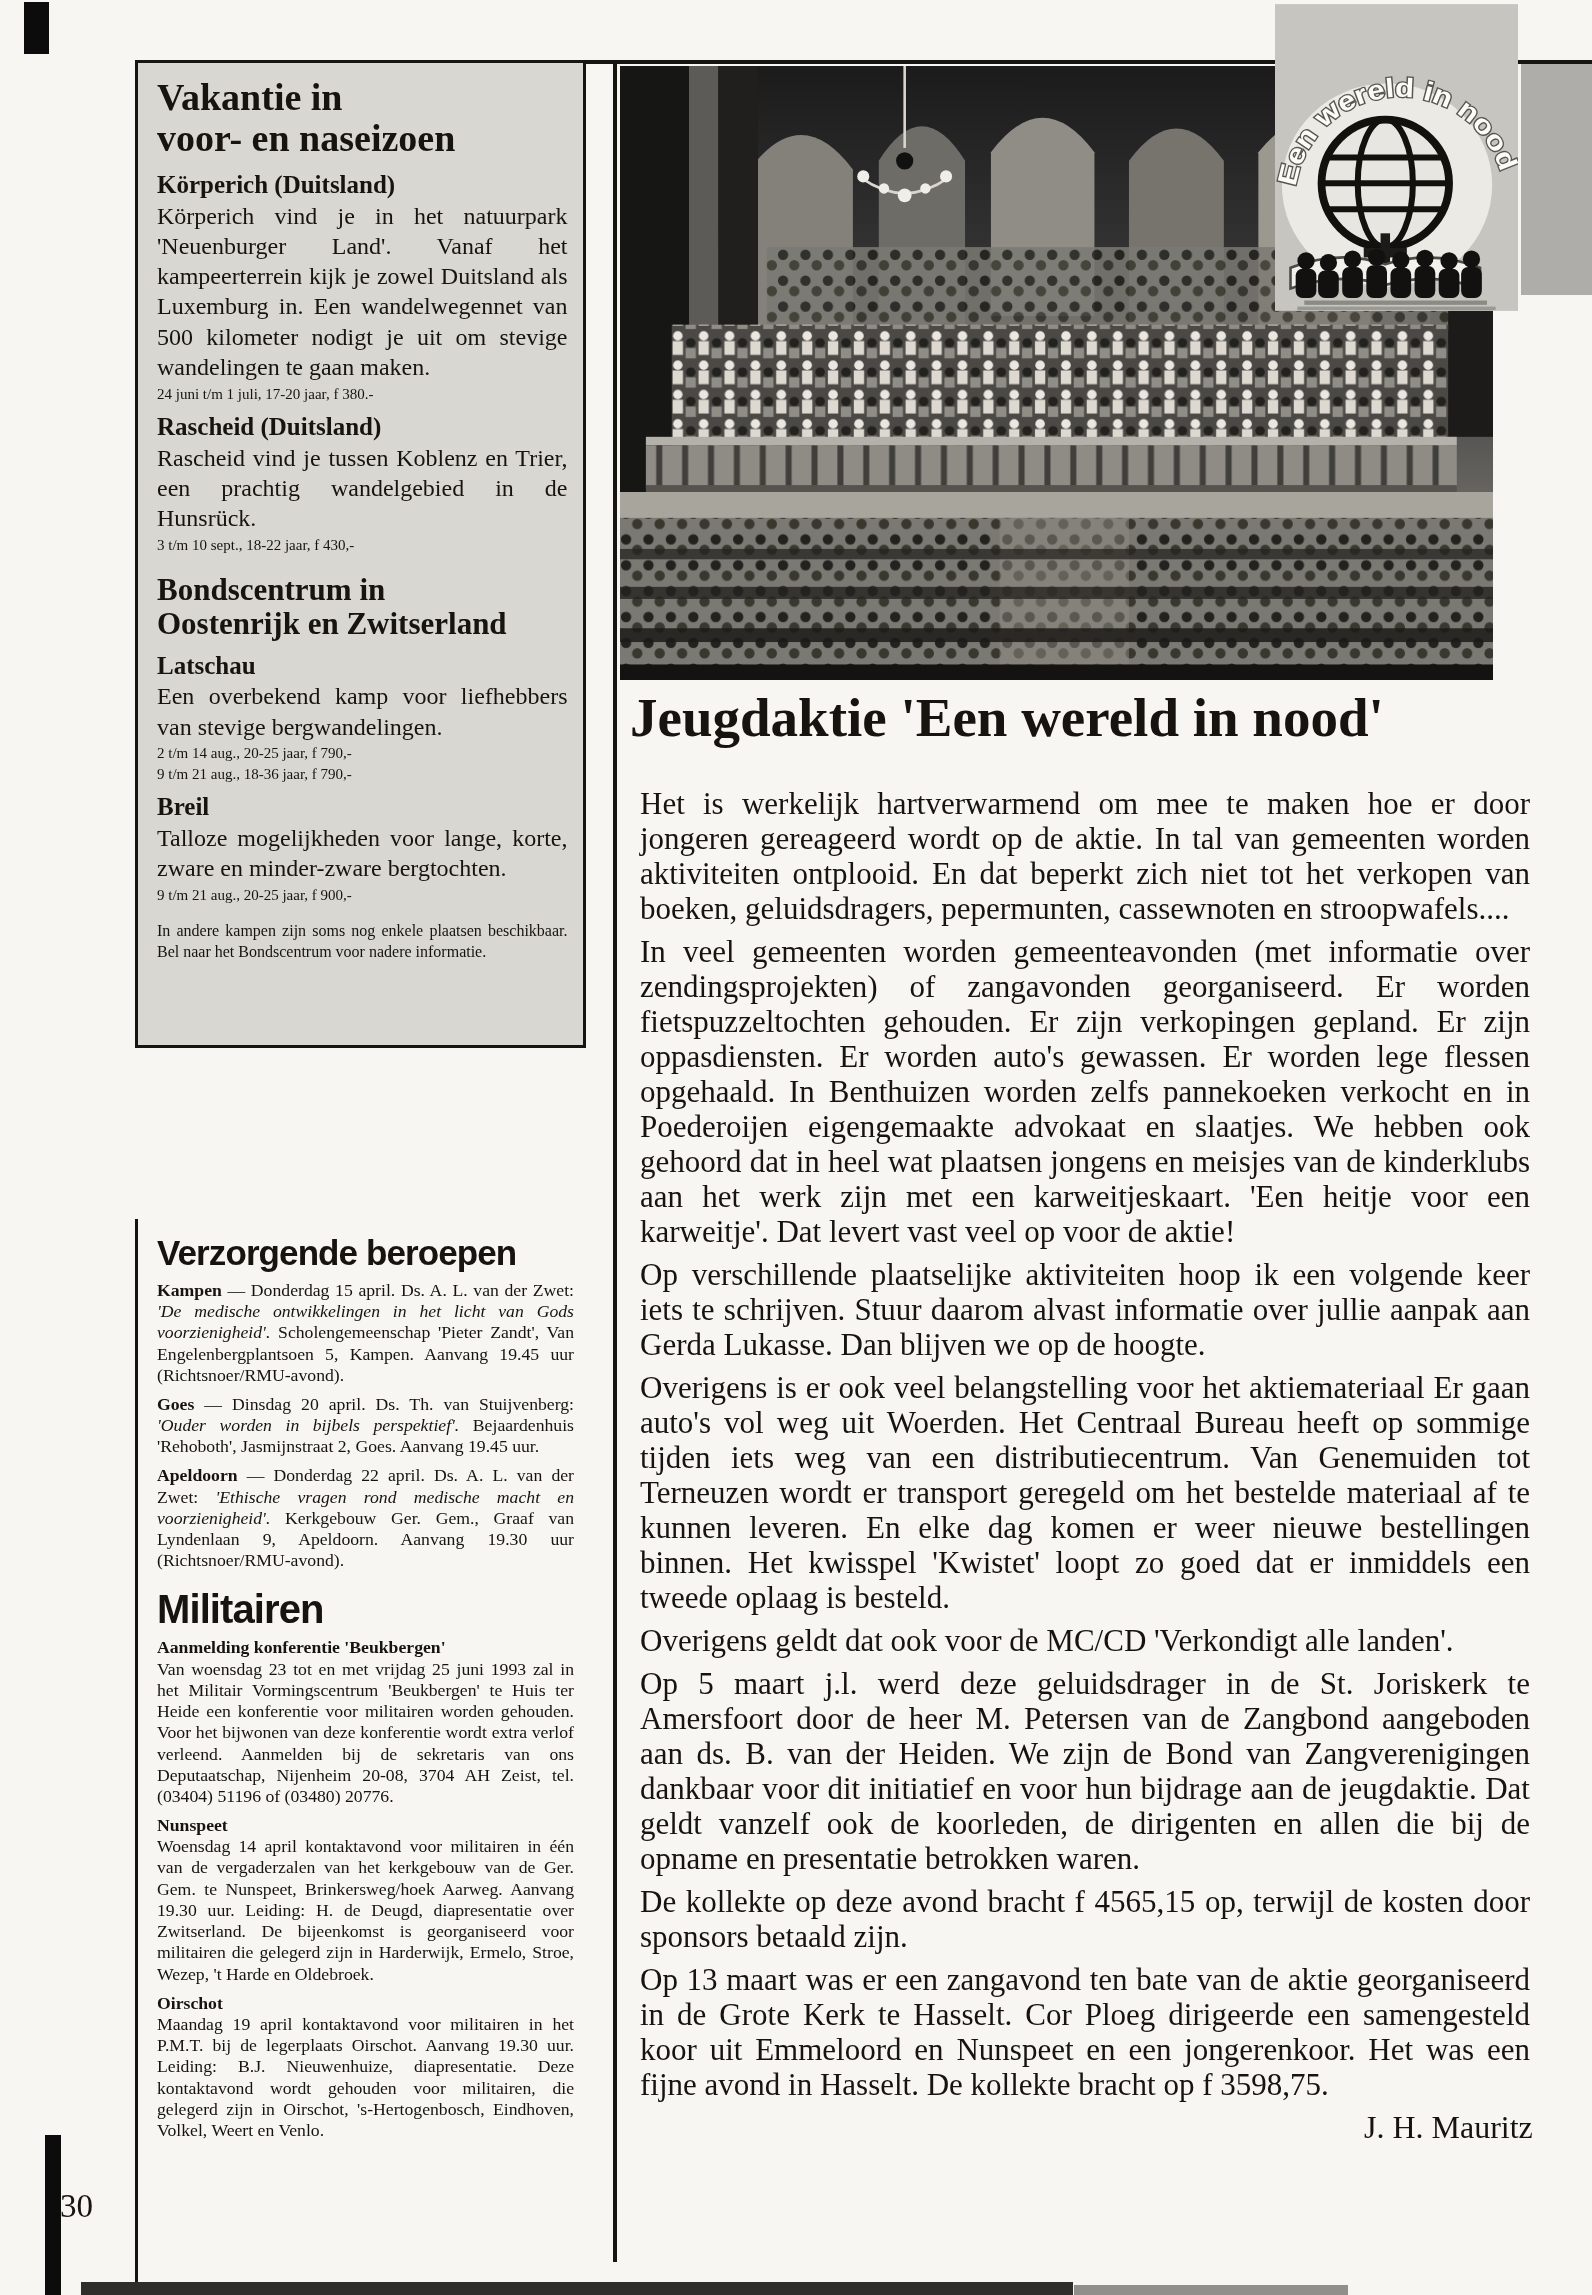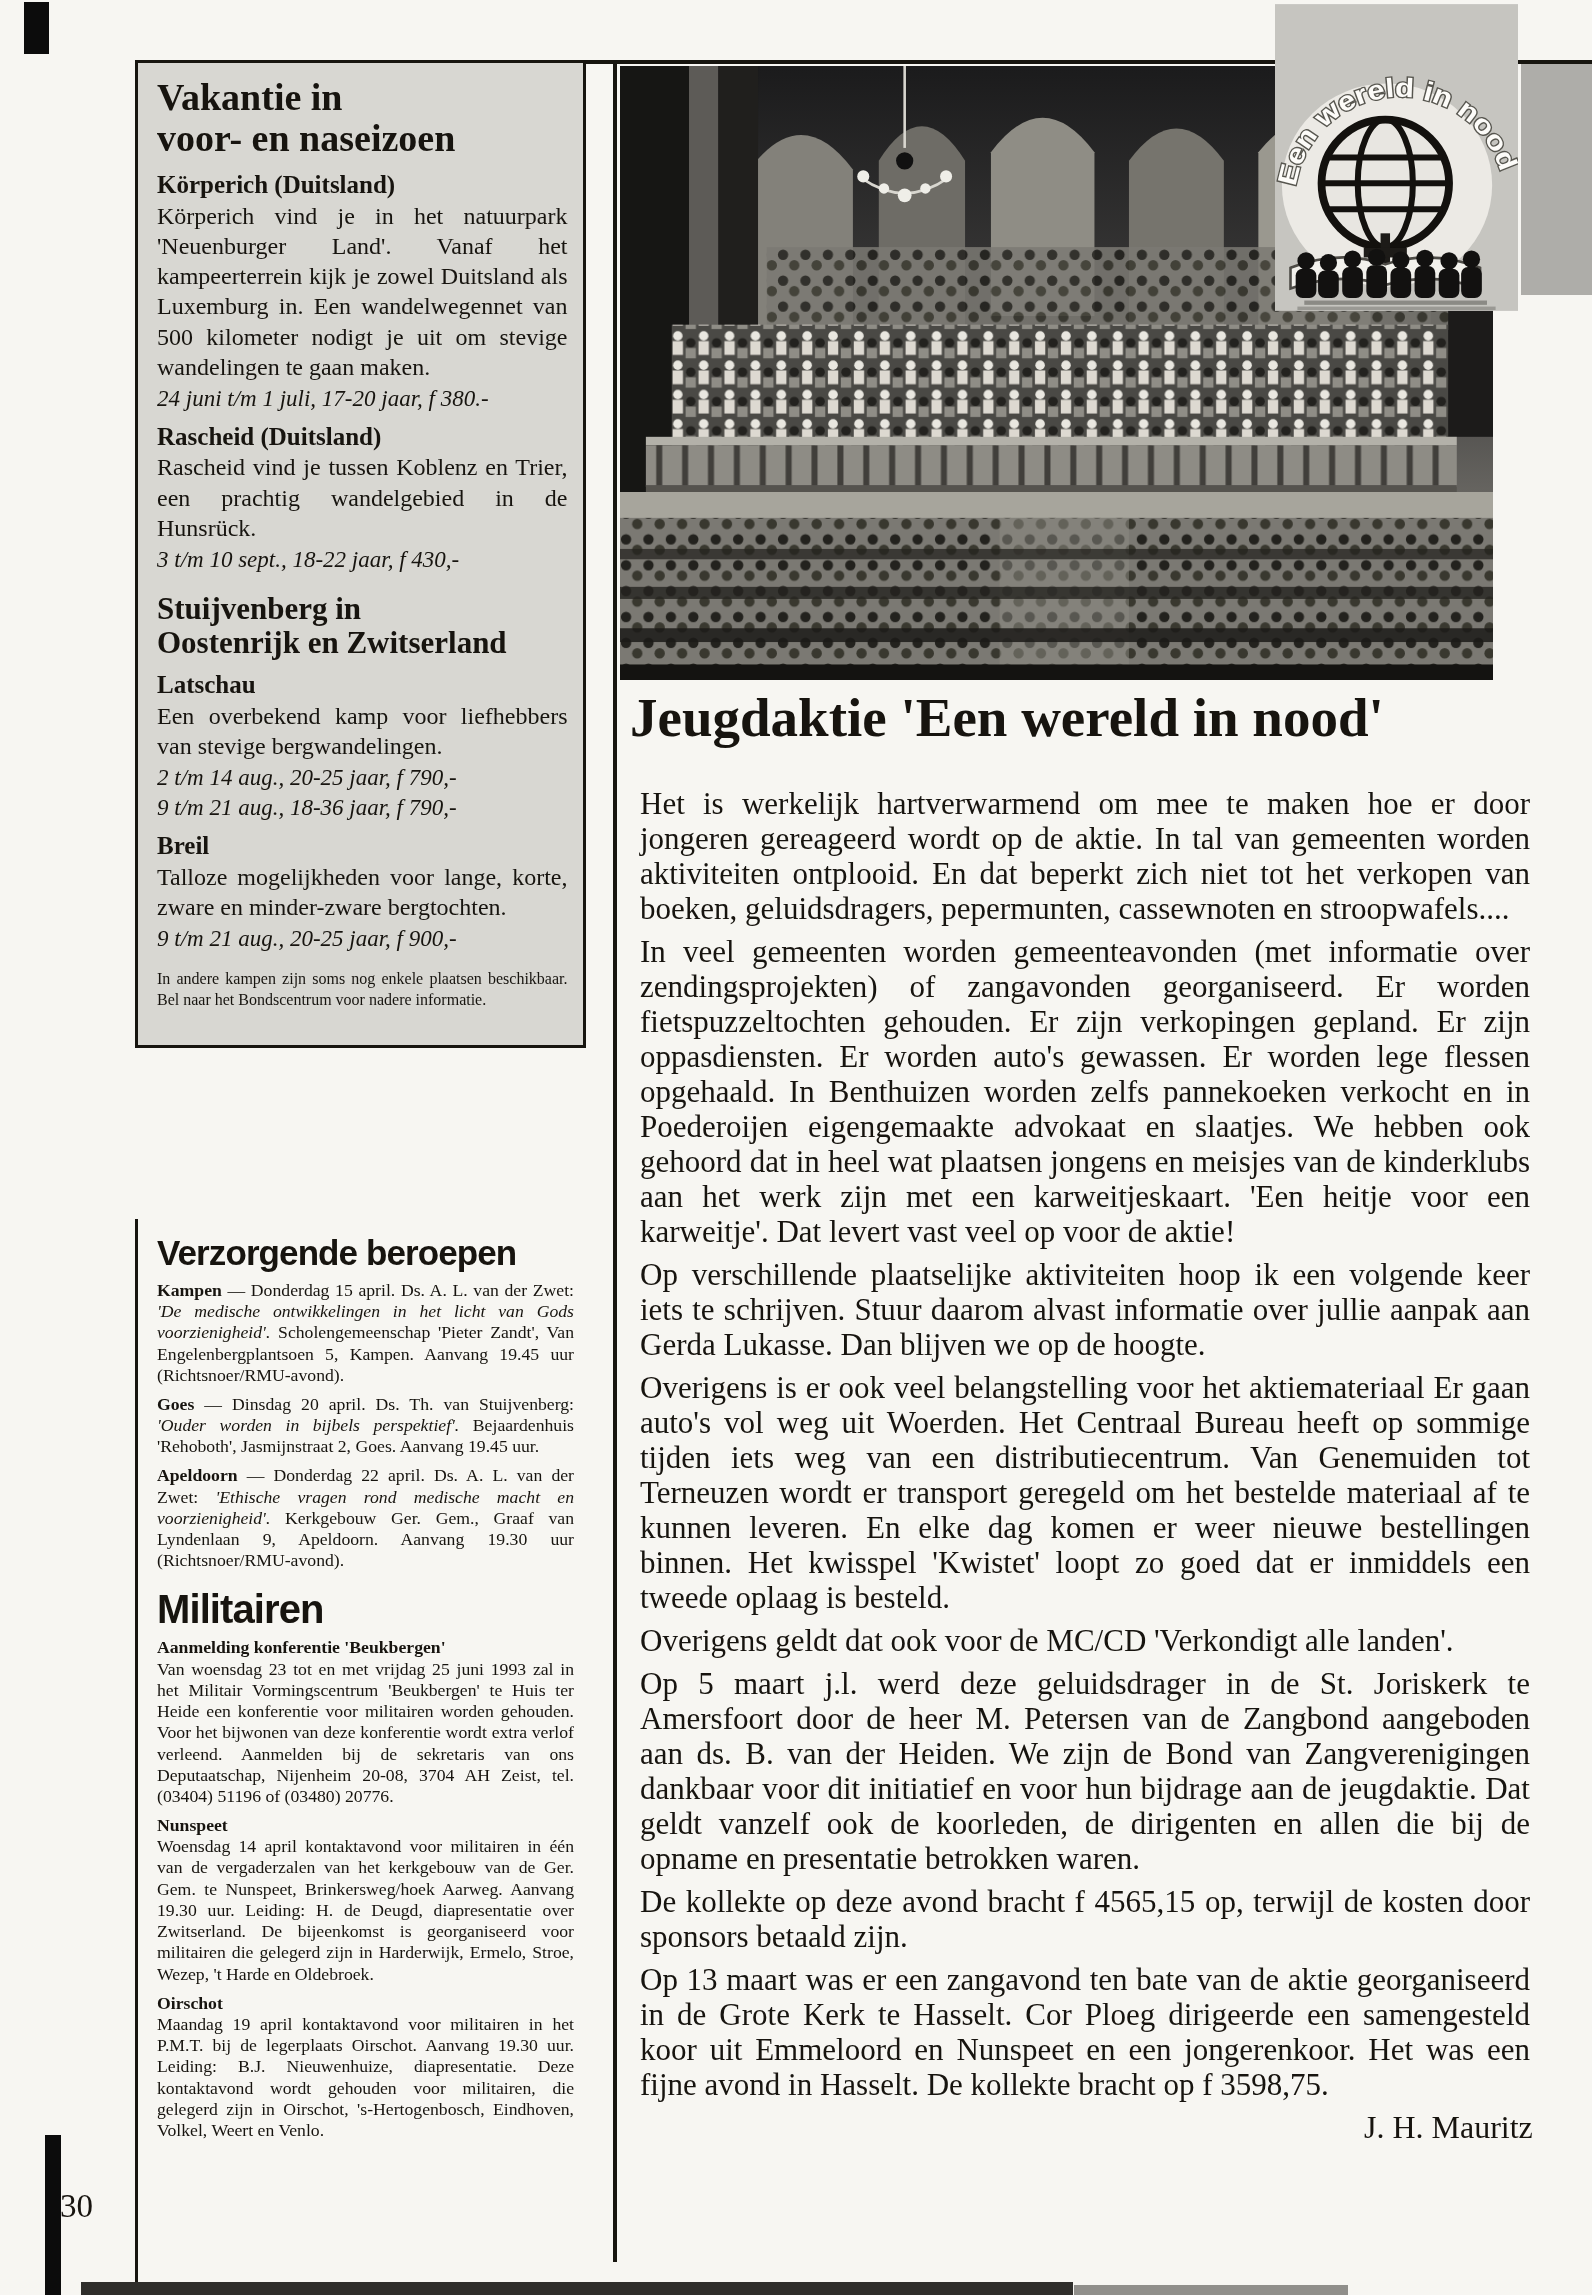--- a/index.html
+++ b/index.html
@@ -15,21 +15,21 @@
   .bottom-bar-dark{position:absolute;left:81px;top:2282px;width:992px;height:14px;background:#2f2e2b;}
   .bottom-bar-light{position:absolute;left:1074px;top:2285px;width:274px;height:10.4px;background:#908f8b;}
 
   
   .vacation-box{position:absolute;left:135px;top:60px;width:451px;height:988px;box-sizing:border-box;
     background:#d8d7d2;border:3.5px solid #17150f;padding:14px 15.5px 0 19px;}
   .vac-title{font-size:38px;line-height:1.08;font-weight:bold;margin:0 0 12px;}
   .vac-sub{font-size:31px;line-height:1.1;font-weight:bold;margin:19px 0 7px;}
   .vac-head{font-size:25px;font-weight:bold;margin:10.4px 0 1.7px;}
   .vac-body{font-size:24px;line-height:1.26;text-align:justify;margin:0;}
-  .price{font-style:italic;font-size:23px;line-height:1.2;margin:2.6px 0 0;}
+  .price{font-size:15px;line-height:1.2;margin:2.6px 0 0;}
   .vac-note{font-weight:normal;font-size:16px;line-height:1.3;text-align:justify;margin:17.3px 0 0;}
 
   
   .lower-left{position:absolute;left:135px;top:1219px;width:451px;height:1066px;box-sizing:border-box;
     border-left:3.5px solid #17150f;border-bottom:3.5px solid #17150f;padding:14px 12px 0 19px;}
   .sans-title{font-family:"Liberation Sans", sans-serif;font-weight:bold;font-size:35px;
     letter-spacing:-0.9px;margin:0 0 7px;}
   .sans-title.mil{font-size:40px;margin:15.5px 0 5.2px;}
   .small{font-size:17.7px;line-height:1.2;text-align:justify;margin:0 0 7.8px;}
   .small .city{font-weight:bold;}
@@ -66,21 +66,21 @@
 
     <h2 class="vac-head">Körperich (Duitsland)</h2>
     <p class="vac-body">Körperich vind je in het natuurpark 'Neuenburger Land'. Vanaf het kampeerterrein kijk je zowel Duitsland als Luxemburg in. Een wandelwegennet van 500 kilometer nodigt je uit om stevige wandelingen te gaan maken.</p>
     <p class="price">24 juni t/m 1 juli, 17-20 jaar, f 380.-</p>
 
     <h2 class="vac-head">Rascheid (Duitsland)</h2>
     <p class="vac-body">Rascheid vind je tussen Koblenz en Trier, een prachtig wandelgebied in de Hunsrück.</p>
     <p class="price">3 t/m 10 sept., 18-22 jaar, f 430,-</p>
 
     <h2 class="vac-sub">
-      <span>Stuijvenberg in</span><br>
+      <span>Bondscentrum in</span><br>
       <span>Oostenrijk en Zwitserland</span>
     </h2>
 
     <h2 class="vac-head">Latschau</h2>
     <p class="vac-body">Een overbekend kamp voor liefhebbers van stevige bergwandelingen.</p>
     <p class="price">2 t/m 14 aug., 20-25 jaar, f 790,-</p>
     <p class="price">9 t/m 21 aug., 18-36 jaar, f 790,-</p>
 
     <h2 class="vac-head">Breil</h2>
     <p class="vac-body">Talloze mogelijkheden voor lange, korte, zware en minder-zware bergtochten.</p>

